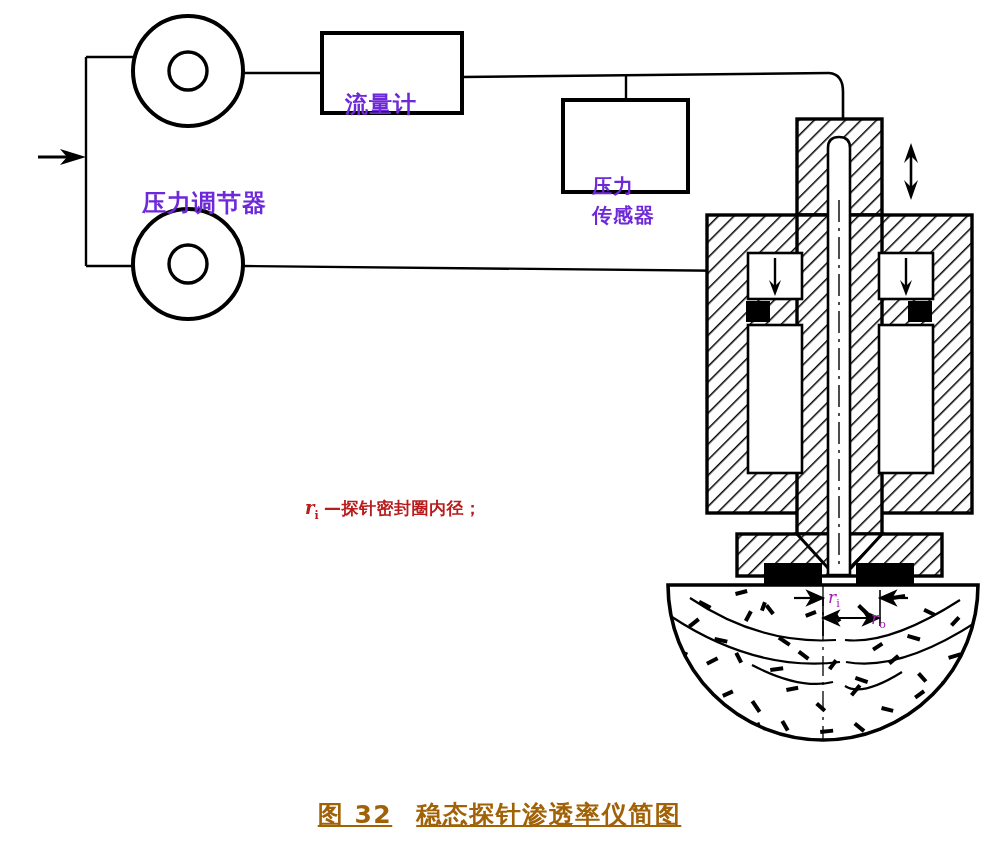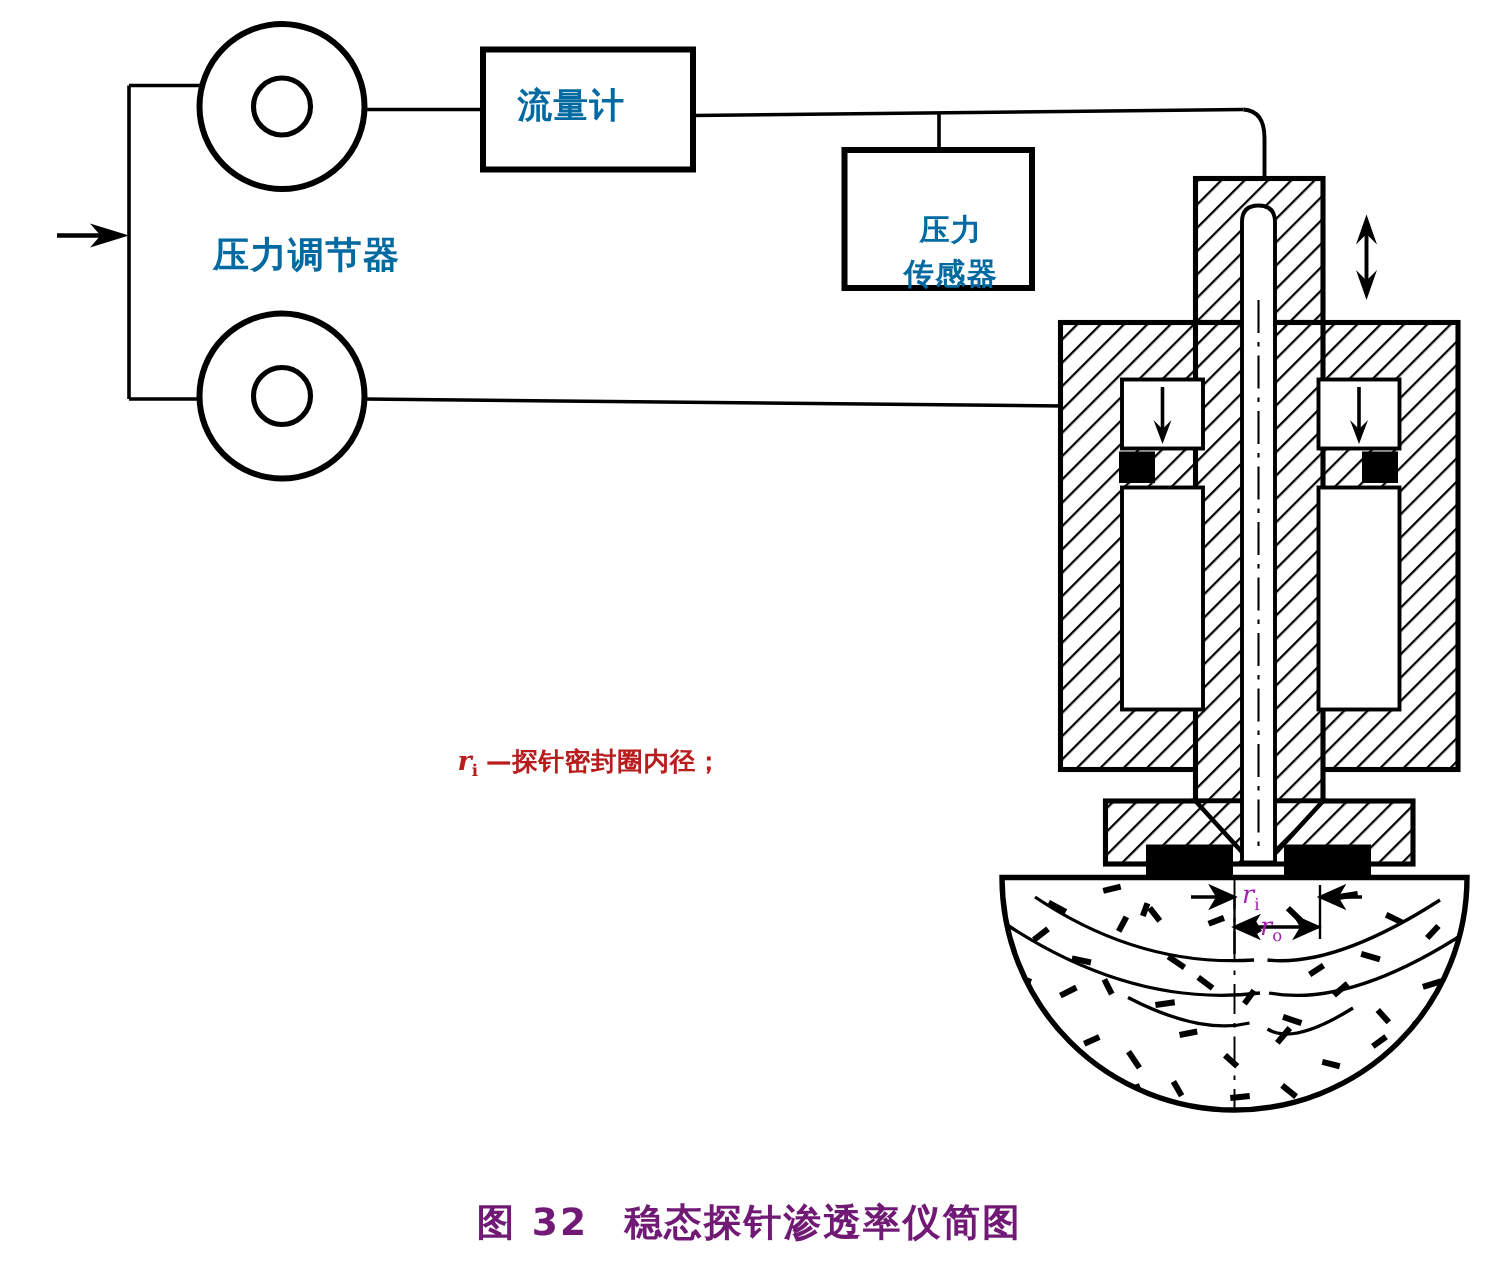--- a/index.html
+++ b/index.html
@@ -20,39 +20,40 @@
   }
   #diagram-svg {
     position: absolute;
     left: 0;
     top: 0;
     width: 999px;
     height: 845px;
   }
   .lbl {
     position: absolute;
-    color: #0369a1;
+    color: #6d28d9;
     line-height: 1.28;
     white-space: pre;
+    margin-top: 33px;
   }
   .cn {
     font-family: "DejaVu Sans", "Liberation Sans", sans-serif;
     font-weight: 700;
   }
   #label-flow-meter {
     left: 345px;
     top: 57px;
     font-size: 23px;
     letter-spacing: 1px;
   }
   #label-pressure-sensor {
     left: 592px;
     top: 141px;
     font-size: 20px;
-    text-align: center;
+    text-align: left;
     width: 84px;
     letter-spacing: 1px;
   }
   #label-pressure-sensor .ln2 {
     display: block;
     margin-top: 3px;
   }
   #label-pressure-regulator {
     left: 142px;
     top: 155px;
@@ -89,21 +90,22 @@
   }
   #caption {
     position: absolute;
     left: 0;
     top: 798px;
     width: 999px;
     text-align: center;
     font-size: 25px;
     font-weight: 700;
     letter-spacing: 1.5px;
-    color: #701a75;
+    color: #a16207;
+    text-decoration: underline;
   }
   #caption .num {
     font-family: "DejaVu Sans", "Liberation Sans", sans-serif;
   }
   #caption .gap {
     display: inline-block;
     width: 24px;
   }
   .dimlabel {
     position: absolute;
@@ -112,21 +114,21 @@
     font-weight: 400;
     font-size: 17px;
     color: #a21caf;
   }
   .dimlabel .sub {
     font-size: 11px;
     font-style: normal;
     vertical-align: sub;
   }
   #dim-ri-label { left: 828px; top: 587px; }
-  #dim-ro-label { left: 840px; top: 608px; }
+  #dim-ro-label { left: 871px; top: 608px; }
   .speck {
     fill: #000;
   }
 </style>
 </head>
 <body>
 
 <div id="page">
 
   <svg id="diagram-svg" viewBox="0 0 999 845">

